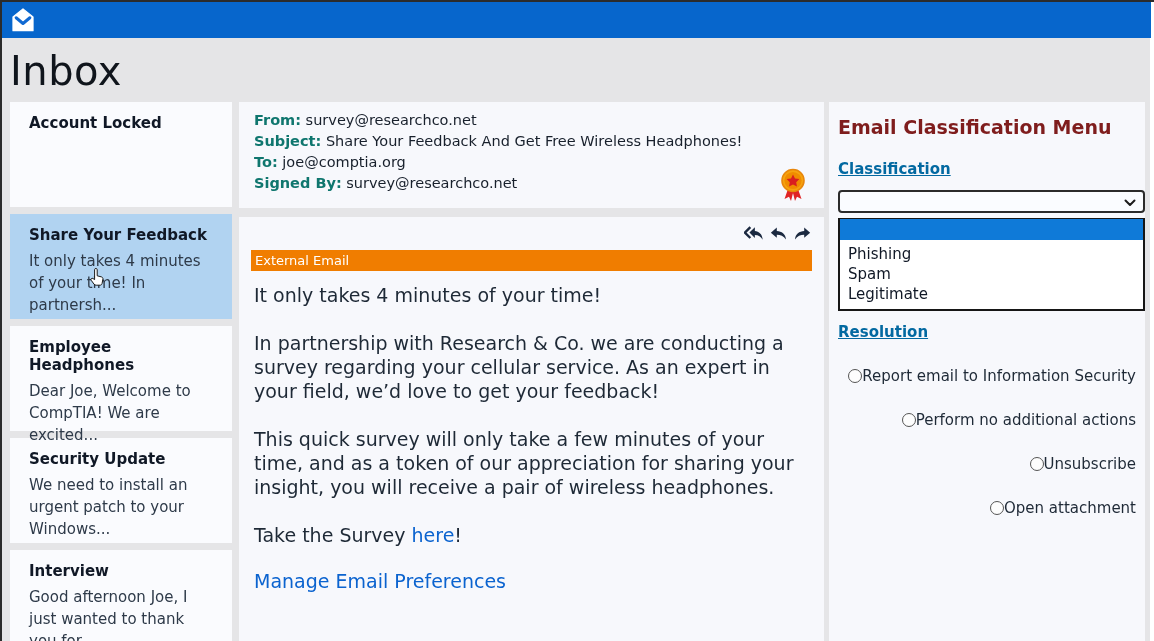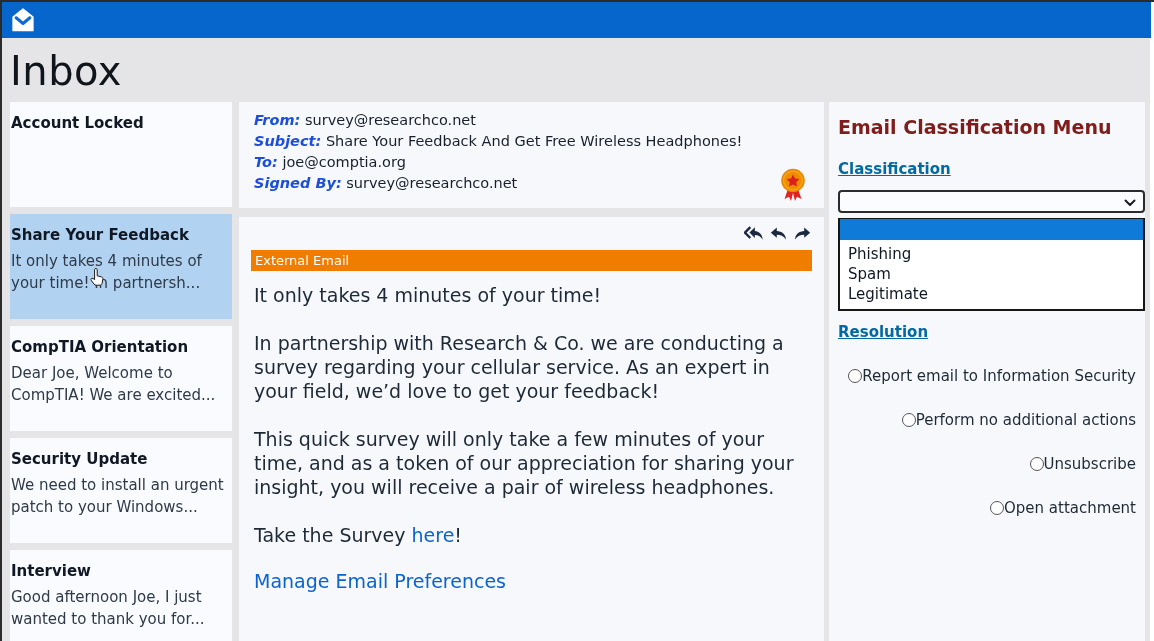--- a/index.html
+++ b/index.html
@@ -17,29 +17,29 @@
 
   
   .topbar { position:absolute; left:0; top:0; width:1149px; height:36px; background:#0766cc; }
   .app-icon { position:absolute; left:6px; top:3px; width:30px; height:30px; }
 
   
   .page-title { position:absolute; left:8px; top:46px; font-size:40px; font-weight:400; color:#10151c; letter-spacing:0.5px; }
 
   
   .email-list { position:absolute; left:8px; top:100px; width:222px; }
-  .list-item { width:222px; height:105px; background:#fafbfe; margin-bottom:7px; padding:12px 1px; cursor:pointer; }
+  .list-item { width:222px; height:105px; background:#fafbfe; margin-bottom:7px; padding:12px 19px; cursor:pointer; }
   .list-item.selected { background:#b1d3f1; }
   .list-item .item-title { font-size:15px; font-weight:bold; color:#101826; margin-bottom:6px; }
   .list-item .item-preview { font-size:15px; color:#2e3a49; line-height:22px; }
 
   
   .header-card { position:absolute; left:237px; top:100px; width:585px; height:106px; background:#f7f8fc; padding:8px 15px; }
   .hdr-line { font-size:14.5px; line-height:21px; color:#18202c; }
-  .hdr-line b { color:#1d4ed8;font-style:italic; }
+  .hdr-line b { color:#0f766e; }
   .badge-icon { position:absolute; right:18px; bottom:6px; width:26px; height:34px; }
 
   
   .body-card { position:absolute; left:237px; top:215px; width:585px; height:426px; background:#f7f8fc; }
   .reply-icons { position:absolute; top:9px; right:13px; display:flex; gap:7px; }
   .reply-icons svg { display:block; cursor:pointer; }
   .external-banner { position:absolute; left:12px; top:33px; width:561px; height:21px; background:#f07d00; color:#ffffff; font-size:13px; line-height:21px; padding-left:4px; }
   .body-text { position:absolute; left:15px; top:66px; width:545px; font-size:19px; line-height:24px; color:#1e2936; }
   .body-text p { margin:0 0 24px 0; }
   .body-text p.tight { margin-bottom:22px; }
@@ -78,21 +78,21 @@
 
 <div class="email-list">
   <div class="list-item">
     <div class="item-title">Account Locked</div>
   </div>
   <div class="list-item selected">
     <div class="item-title">Share Your Feedback</div>
     <div class="item-preview">It only takes 4 minutes of your time! In partnersh...</div>
   </div>
   <div class="list-item">
-    <div class="item-title">CompTIA Orientation</div>
+    <div class="item-title">Employee Headphones</div>
     <div class="item-preview">Dear Joe, Welcome to CompTIA! We are excited...</div>
   </div>
   <div class="list-item">
     <div class="item-title">Security Update</div>
     <div class="item-preview">We need to install an urgent patch to your Windows...</div>
   </div>
   <div class="list-item">
     <div class="item-title">Interview</div>
     <div class="item-preview">Good afternoon Joe, I just wanted to thank you for...</div>
   </div>

